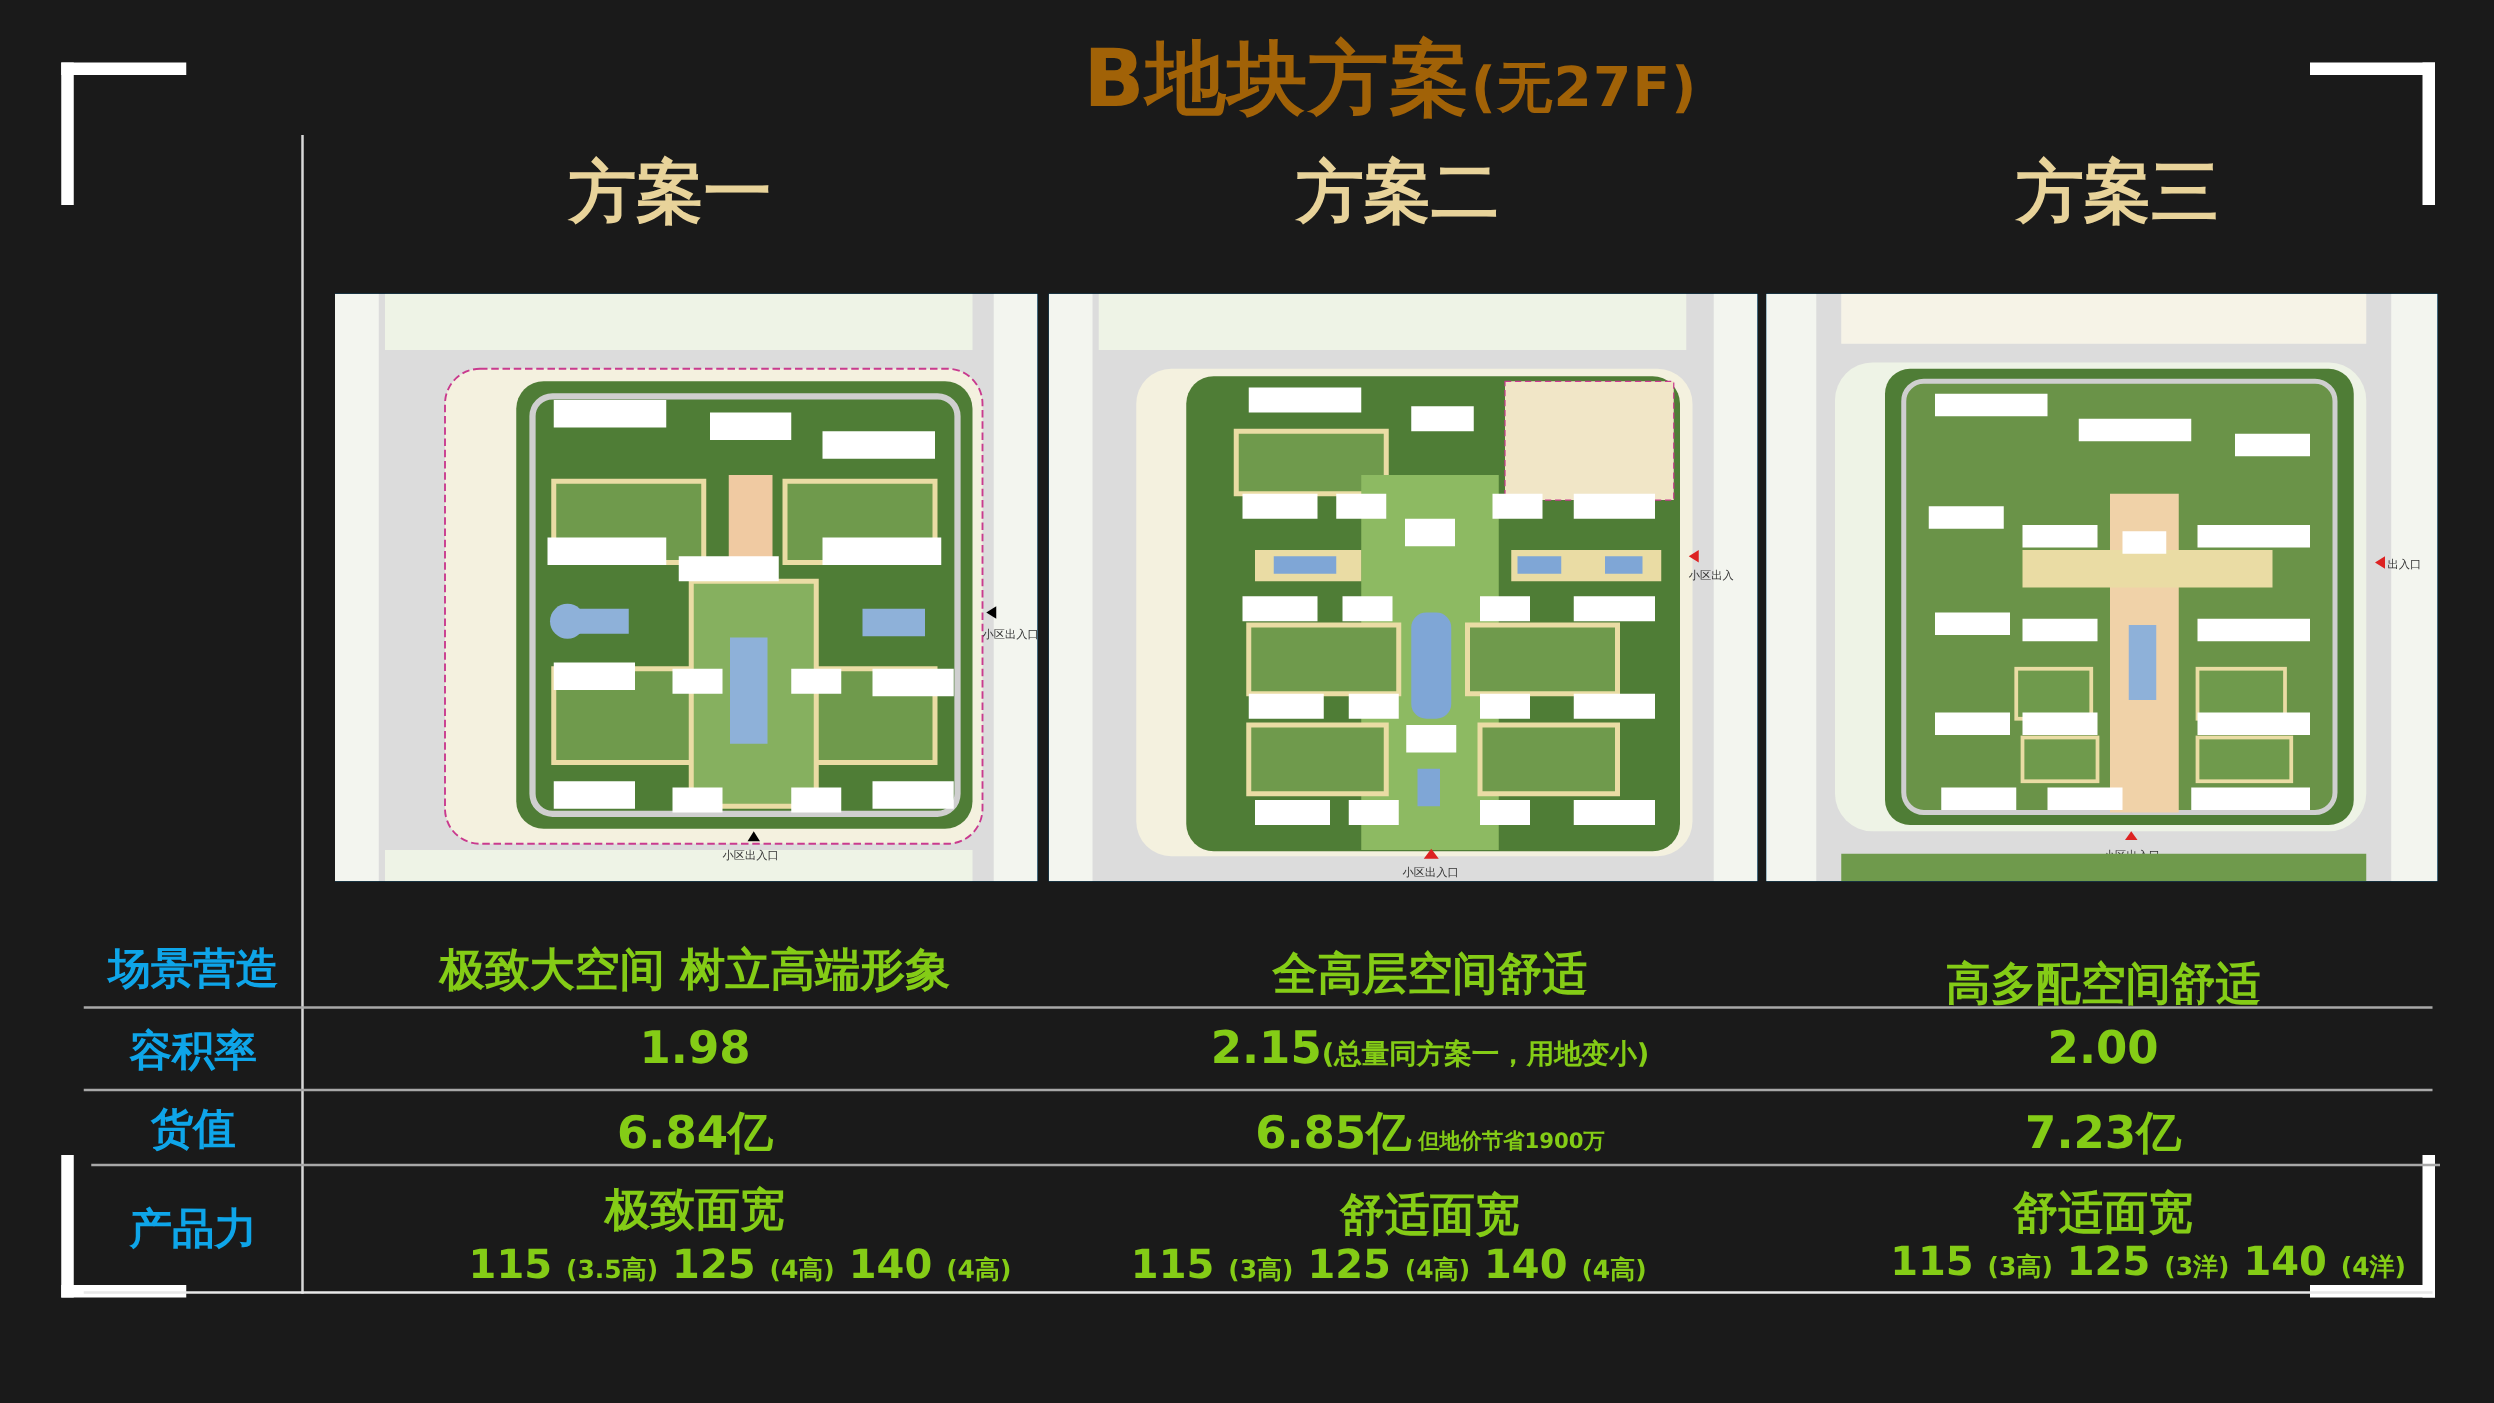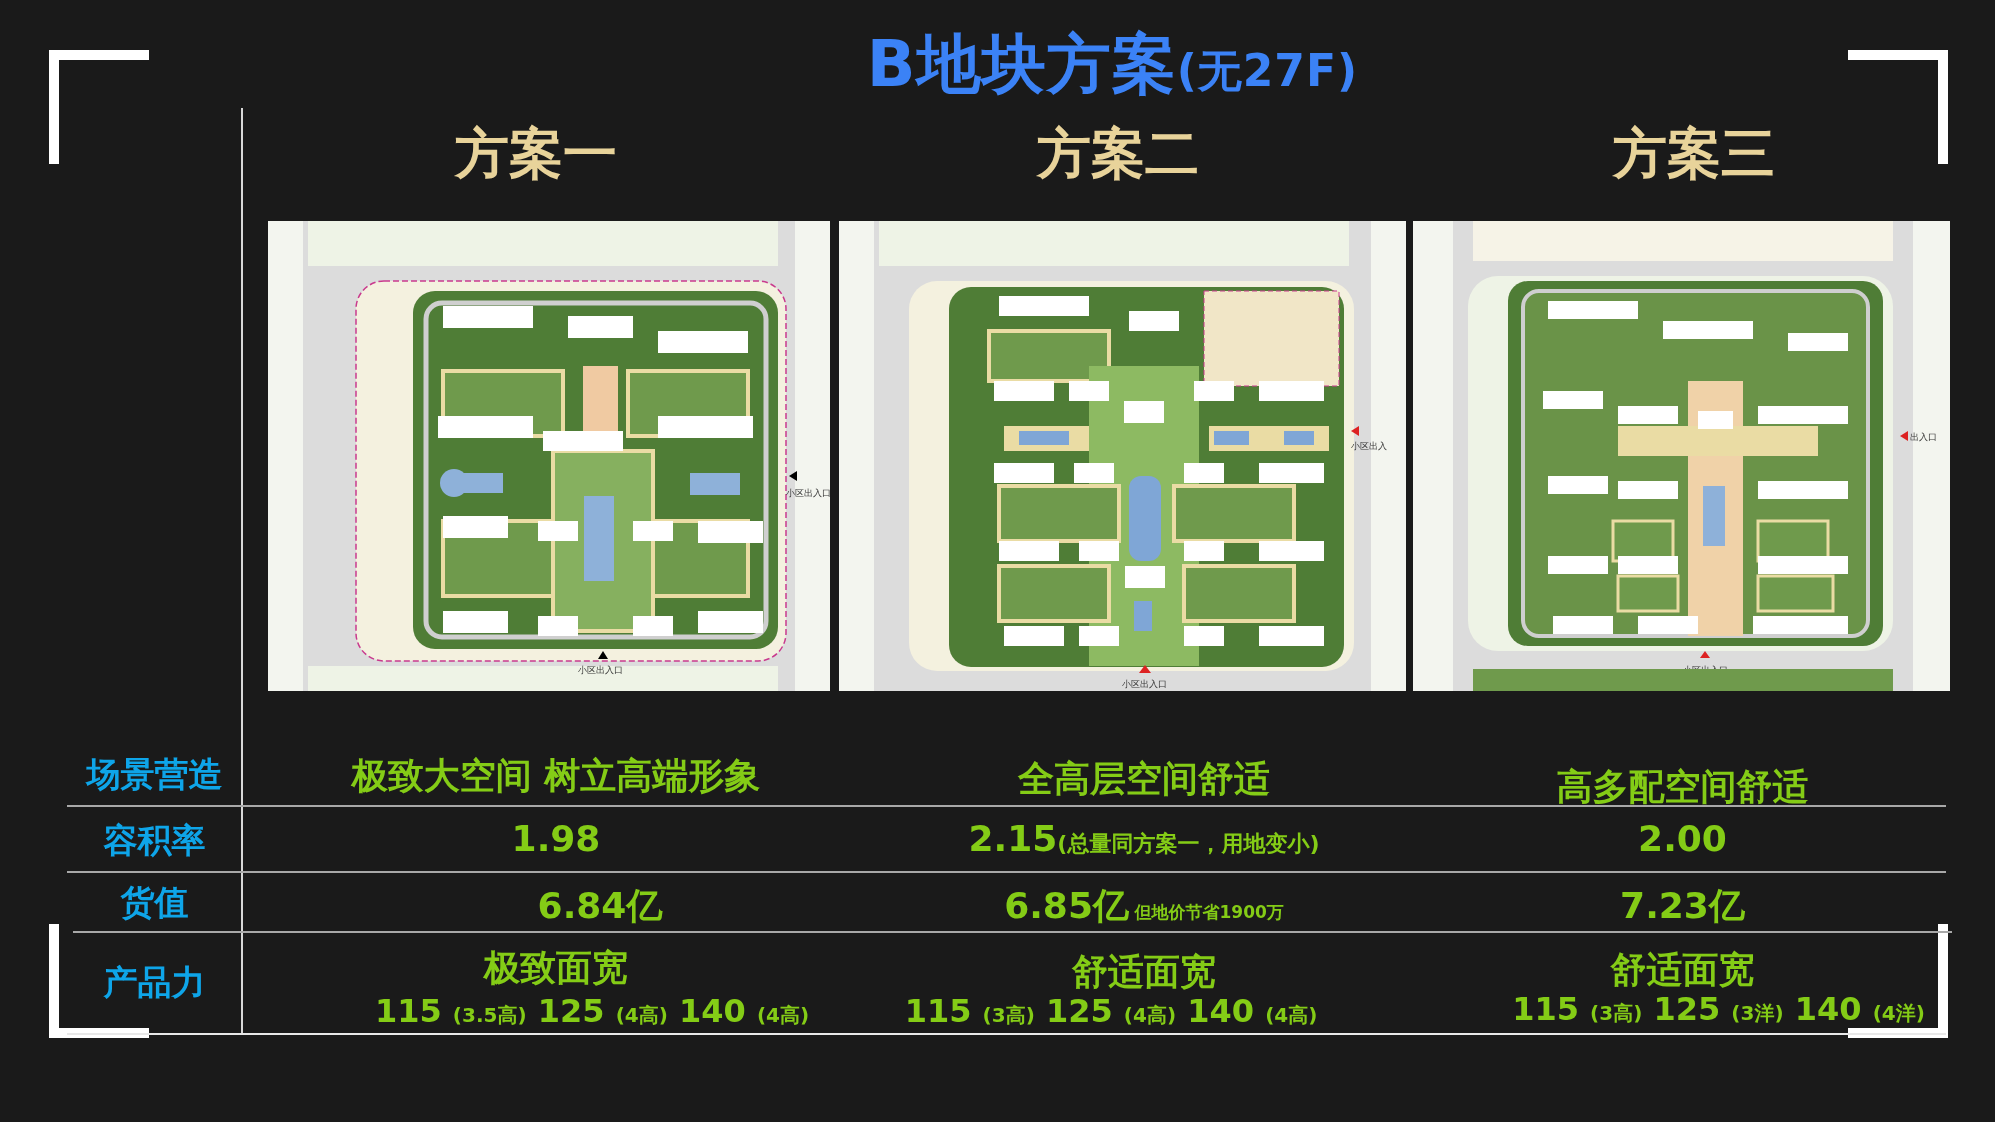--- a/index.html
+++ b/index.html
@@ -2,35 +2,35 @@
 <html><head>
 <meta charset="utf-8">
 <style>
   html, body { margin:0; padding:0; }
   body {
     width:1995px; height:1122px; background:#1a1a1a; position:relative; overflow:hidden;
     font-family:"DejaVu Sans","Liberation Sans",sans-serif;
   }
   .title {
     position:absolute; left:0; width:1995px; top:26px; text-align:center;
-    font-size:64px; font-weight:bold; color:#3b82f6; letter-spacing:1px; line-height:76px;
+    font-size:64px; font-weight:bold; color:#a16207; letter-spacing:1px; line-height:76px;
     padding-left:230px; box-sizing:border-box;
   }
   .title .sub { font-size:44px; font-weight:bold; }
   .bracket { position:absolute; width:100px; height:114px; box-sizing:border-box; border-color:#ffffff; border-style:solid; border-width:0; }
   .br-tl { left:49px; top:50px; border-top-width:10px; border-left-width:10px; }
   .br-tr { left:1848px; top:50px; border-top-width:10px; border-right-width:10px; }
   .br-bl { left:49px; top:924px; border-bottom-width:10px; border-left-width:10px; }
   .br-br { left:1848px; top:924px; border-bottom-width:10px; border-right-width:10px; }
   .vline { position:absolute; left:241px; top:108px; width:2px; height:927px; background:#d8d8d8; }
   .col-head {
     position:absolute; top:126px; width:400px; text-align:center; font-size:54px; font-weight:bold;
     color:#e8d39a; line-height:56px;
   }
-  .plan { position:absolute; top:221px; height:470px; overflow:hidden; background:#0369a1; }
+  .plan { position:absolute; top:235px; height:470px; overflow:hidden; background:#0369a1; }
   .plan svg { width:100%; height:100%; display:block; }
   .hline { position:absolute; left:67px; width:1879px; height:2px; background:#a8a8a8; }
   .hline.bottom { background:#e8e8e8; }
   .row-label {
     position:absolute; left:67px; width:175px; text-align:center; color:#0ea5e9;
     font-size:34px; font-weight:bold;
   }
   .cell { position:absolute; text-align:center; color:#84cc16; font-weight:bold; }
   .c1 { left:243px; width:626px; }
   .c2 { left:869px; width:550px; }
@@ -201,21 +201,21 @@
 <div class="cell c3 big" style="top:763px;">高多配空间舒适</div>
 
 <div class="row-label" style="top:818px;">容积率</div>
 <div class="cell c1 big" style="top:818px;">1.98</div>
 <div class="cell c2" style="top:818px;">
   <span class="big">2.15</span><span class="small">(总量同方案一，用地变小)</span>
 </div>
 <div class="cell c3 big" style="top:818px;">2.00</div>
 
 <div class="row-label" style="top:880px;">货值</div>
-<div class="cell c1 big" style="top:882px;margin-left:44px;">6.84亿</div>
+<div class="cell c1 big" style="top:882px;">6.84亿</div>
 <div class="cell c2" style="top:882px;">
   <span class="big">6.85亿</span>
   <span class="tiny">但地价节省1900万</span>
 </div>
 <div class="cell c3 big" style="top:882px;">7.23亿</div>
 
 <div class="row-label" style="top:960px;">产品力</div>
 
 <div class="cell c1 big" style="top:944px;">极致面宽</div>
 <div class="cell c1 prod-line" style="top:992px;">

